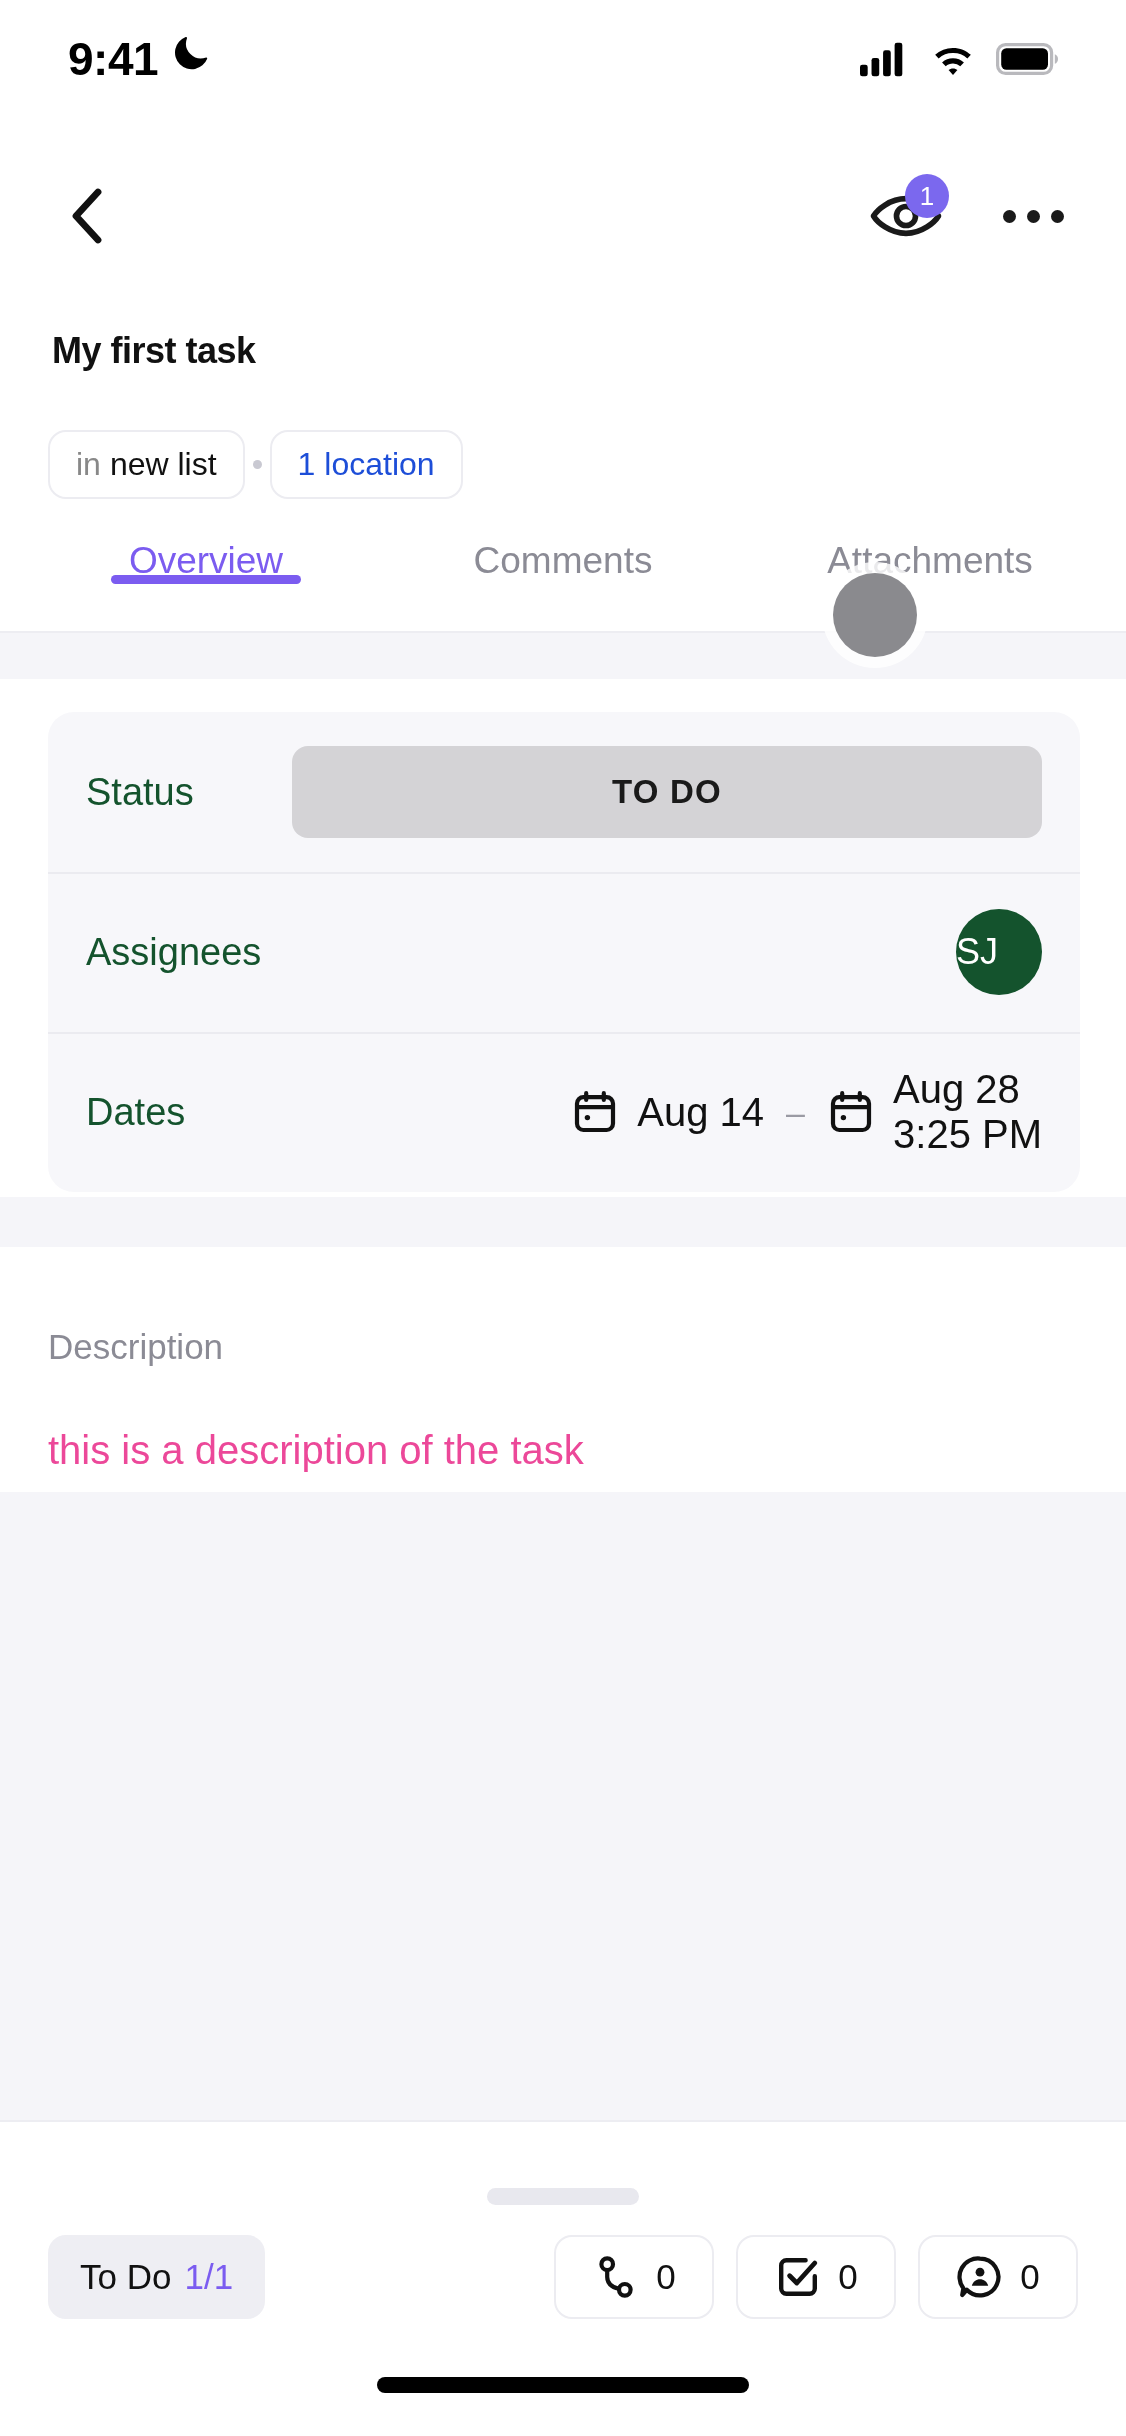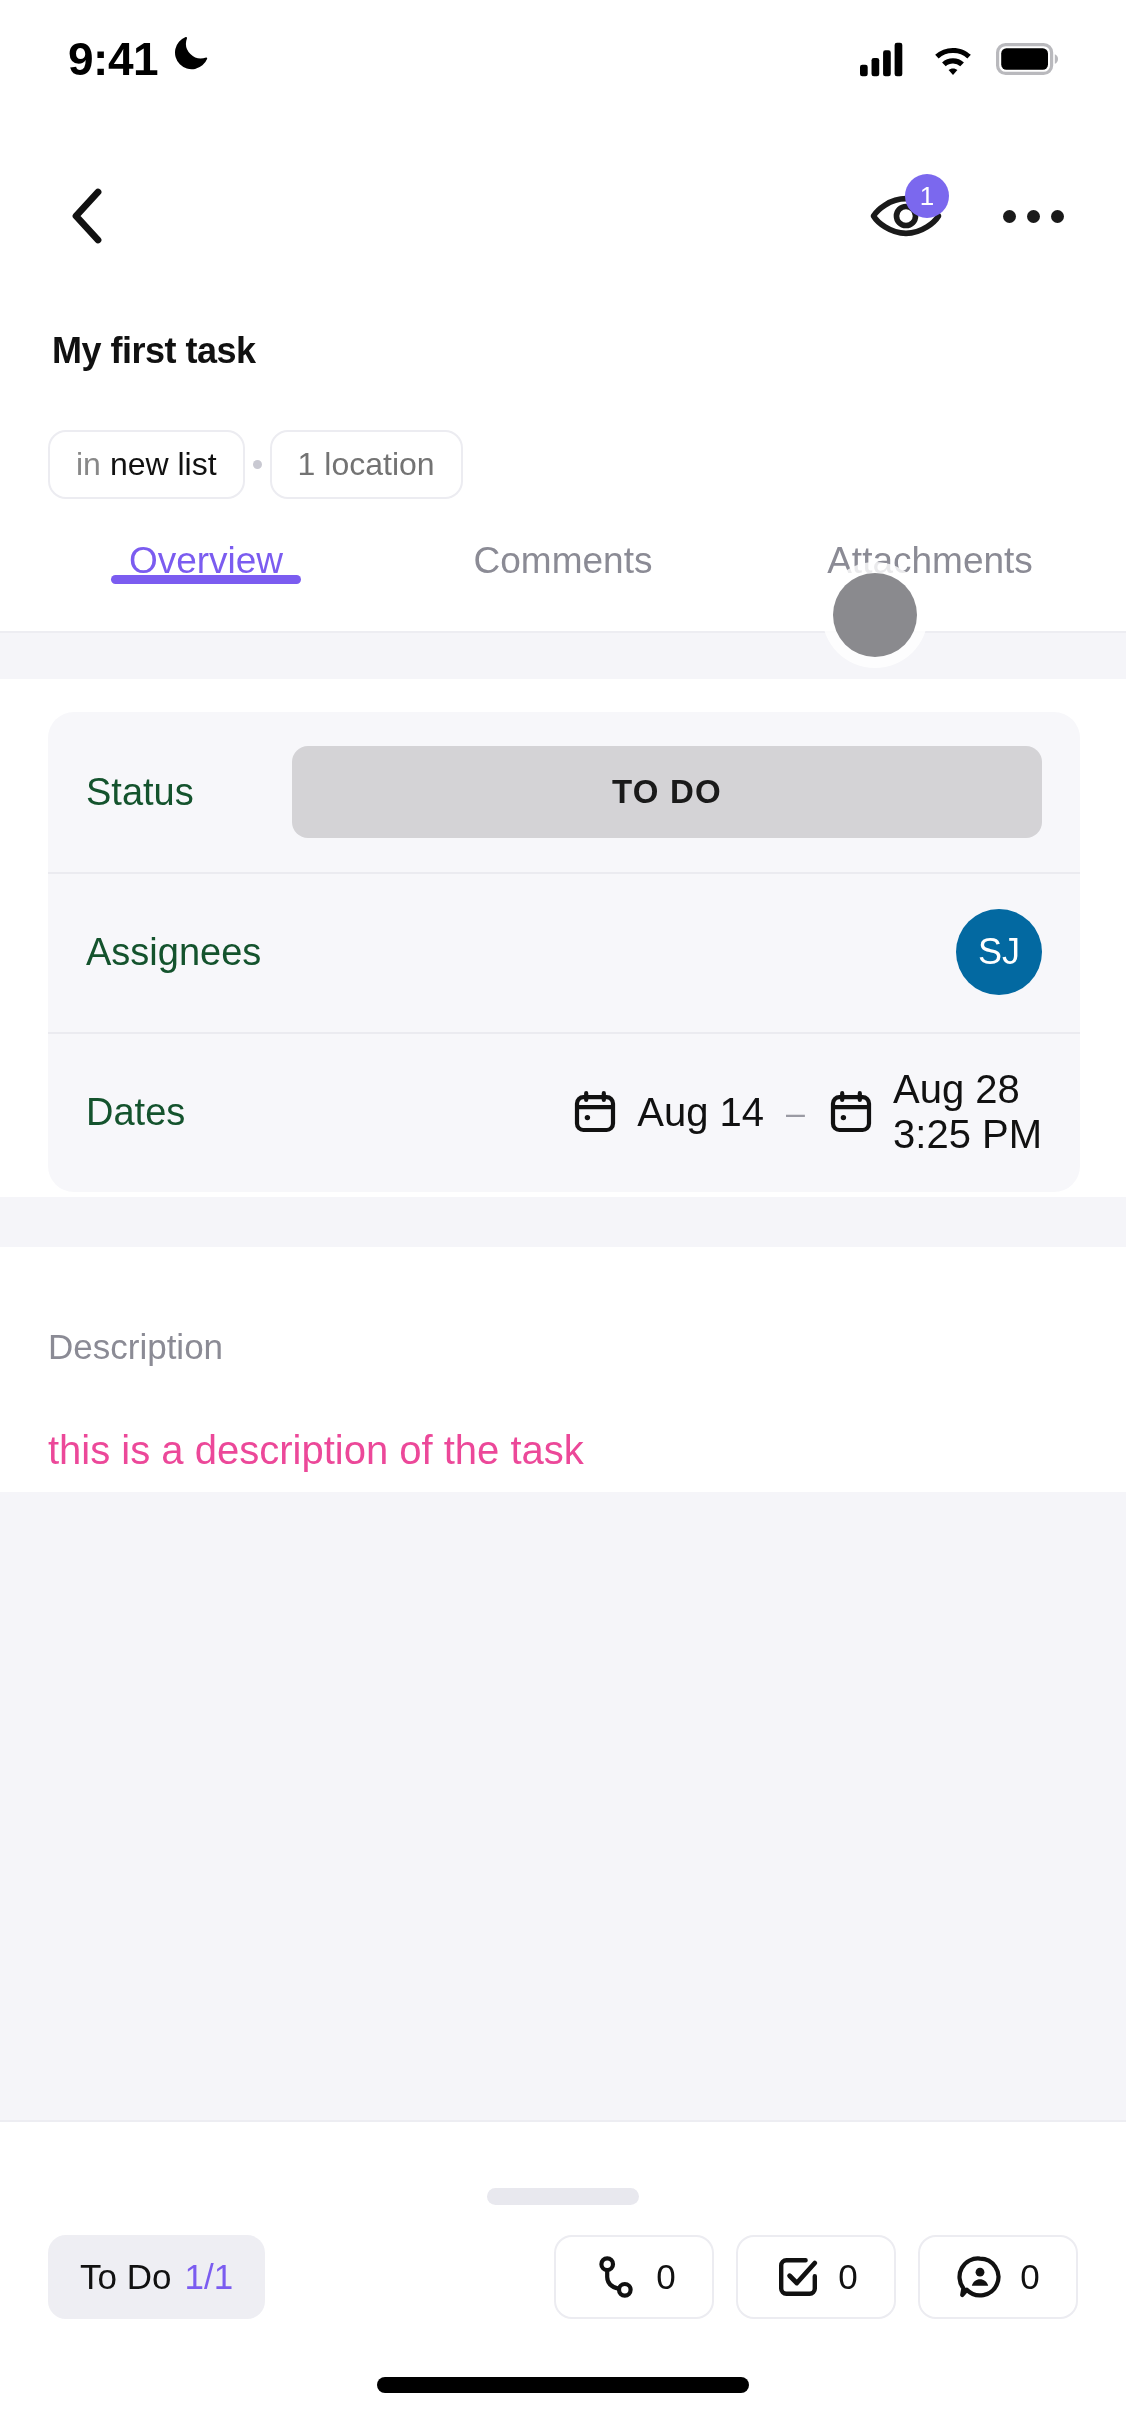--- a/index.html
+++ b/index.html
@@ -56,21 +56,21 @@
     display:flex; align-items:center; gap:0;
   }
   .chip {
     border:2px solid #ececf1; border-radius:18px;
     padding:14px 26px; font-size:32px; background:#fff;
     display:flex; align-items:center; gap:9px;
     white-space:nowrap;
   }
   .chip .muted { color:#888; }
   .chip .strong { color:#111; }
-  .chip.purple { color:#737373; }
+  .chip.purple { color:#1d4ed8; }
   .chip-sep { width:9px; height:9px; border-radius:50%; background:#c9c9d2; margin:0 8px; }
 
   
   .tabs {
     position:absolute; top:528px; left:0; width:1126px; height:105px;
     display:flex; align-items:flex-start;
     border-bottom:2px solid #ededf2;
   }
   .tab {
     position:relative; padding:12px 0 0 0;
@@ -120,23 +120,23 @@
   .row-label { font-size:38px; color:#14532d; white-space:nowrap; }
   .status-pill {
     margin-left:98px; flex:1;
     height:92px; border-radius:16px; background:#d4d3d6;
     display:flex; align-items:center; justify-content:center;
     font-size:33px; font-weight:600; letter-spacing:1.2px; color:#1a1a1a;
   }
   .row-right { margin-left:auto; display:flex; align-items:center; }
   .avatar {
     width:86px; height:86px; border-radius:50%;
-    background:#0369a1; color:#fff;
+    background:#14532d; color:#fff;
     font-size:36px; font-weight:500;
-    display:flex; align-items:center; justify-content:center;
+    display:flex; align-items:center; justify-content:flex-start;
   }
   .dates { margin-left:auto; display:flex; align-items:center; gap:18px; }
   .date-item { display:flex; align-items:center; gap:18px; }
   .date-text { font-size:40px; color:#111; line-height:1.12; }
   .date-text .l2 { display:block; }
   .dash { font-size:34px; color:#9a9aa3; margin:0 4px; }
 
   
   .strip-mid {
     position:absolute; top:1197px; left:0; width:1126px; height:50px;

